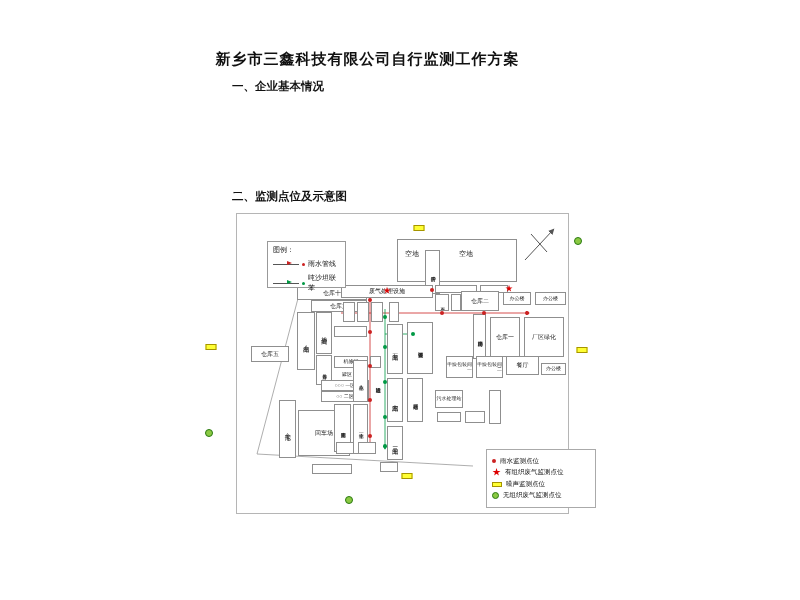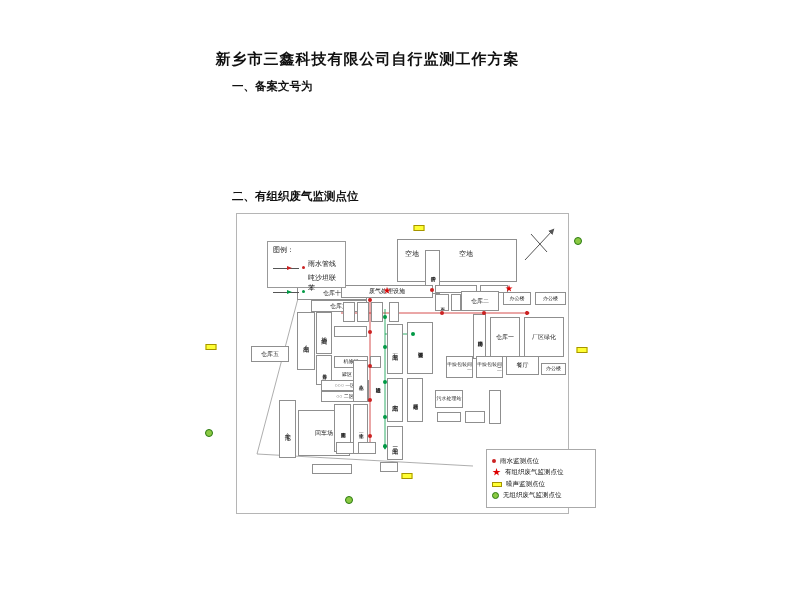--- a/index.html
+++ b/index.html
@@ -39,21 +39,21 @@
   .red-dot{width:4px;height:4px;border-radius:50%;background:#cc2222;}
   .green-dot{width:4px;height:4px;border-radius:50%;background:#009944;}
   .red-star{color:#dd0000;font-size:8px;line-height:8px;width:auto;height:auto;background:none;}
   .yellow-rect{width:11px;height:6px;background:#ffff33;border:1px solid #a59400;box-sizing:border-box;}
   .green-circle{width:8px;height:8px;border-radius:50%;background:#8bc943;border:1px solid #2a7a12;box-sizing:border-box;}
   
   .pipelegend{
     position:absolute;left:30px;top:27px;width:79px;height:47px;box-sizing:border-box;
     border:1px solid #999;background:#fff;padding:3px 5px;font-size:7px;
   }
-  .pipelegend .lrow{display:flex;align-items:flex-end;gap:3px;margin-top:4px;}
+  .pipelegend .lrow{display:flex;align-items:center;gap:3px;margin-top:4px;}
   .legline{position:relative;width:26px;height:1px;background:#555;flex:0 0 auto;}
   .legline::after{
     content:"";position:absolute;right:7px;top:-2.5px;
     border-left:5px solid currentColor;border-top:2.5px solid transparent;border-bottom:2.5px solid transparent;
   }
   .legdot{width:3px;height:3px;border-radius:50%;background:currentColor;flex:0 0 auto;}
   
   .ptlegend{
     position:absolute;left:486px;top:449px;width:110px;box-sizing:border-box;
     border:1px solid #aaa;background:#fff;padding:4px 5px;font-size:6.5px;z-index:5;
@@ -64,24 +64,24 @@
   .lm.yellow-rect{width:10px;height:5px;}
   .lm.green-circle{width:7px;height:7px;}
 </style>
 </head>
 <body>
 
 <div class="page">
 
   <div class="doc-title">新乡市三鑫科技有限公司自行监测工作方案</div>
 
-  <div class="sec-head" id="h-sec1">一、备案文号为</div>
-
-
-  <div class="sec-head" id="h-sec2">二、有组织废气监测点位</div>
+  <div class="sec-head" id="h-sec1">一、企业基本情况</div>
+
+
+  <div class="sec-head" id="h-sec2">二、监测点位及示意图</div>
 
   <div class="map">
     <svg id="mapsvg" xmlns="http://www.w3.org/2000/svg">
       <defs>
         <marker id="ar" markerWidth="6" markerHeight="6" refX="4" refY="3" orient="auto">
           <path d="M0,0 L5,3 L0,6 Z" fill="#cc2222"></path>
         </marker>
         <marker id="ag" markerWidth="6" markerHeight="6" refX="4" refY="3" orient="auto">
           <path d="M0,0 L5,3 L0,6 Z" fill="#009944"></path>
         </marker>

